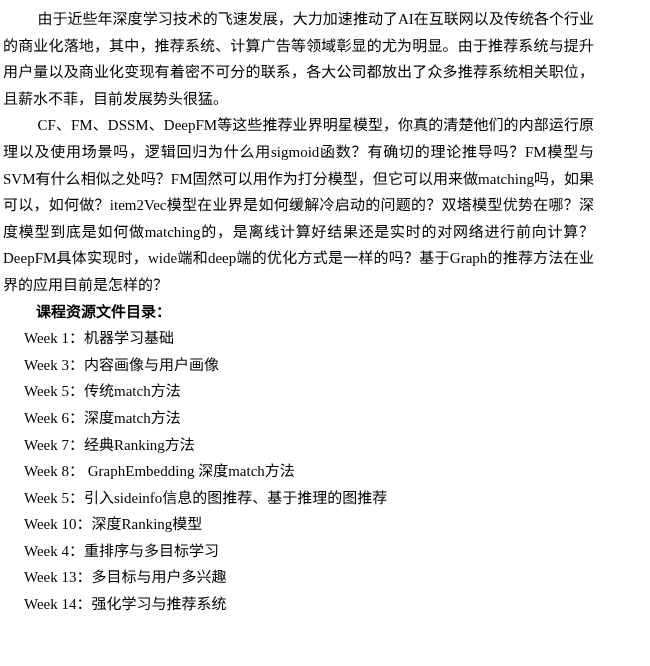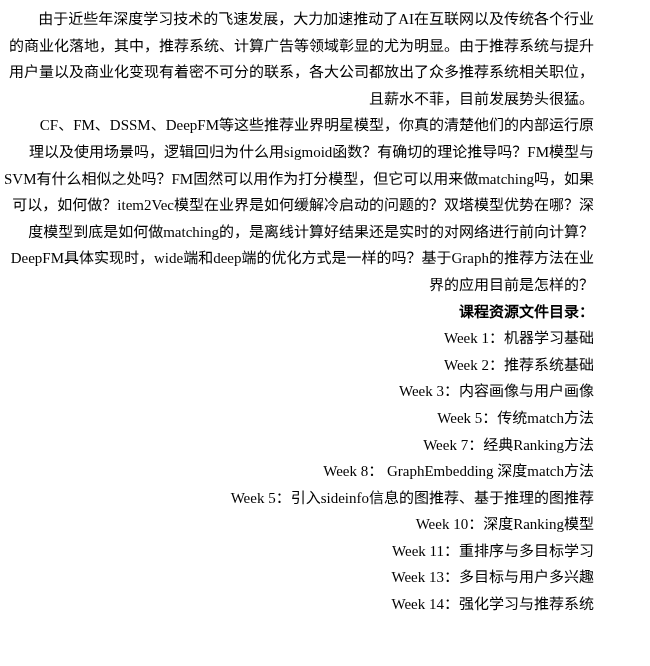--- a/index.html
+++ b/index.html
@@ -18,21 +18,20 @@
     height: 666px;
     padding: 6px 5px 0 3px;
     font-family: "Liberation Serif", "DejaVu Serif", serif;
     font-size: 15px;
     line-height: 26.6px;
     color: #000000;
     background: #ffffff;
   }
   .page p {
     margin: 0;
-    text-align: right;
   }
   .body-para {
     text-indent: 2.3em;
     text-align: justify;
     text-justify: inter-ideograph;
   }
   .toc-heading {
     font-weight: bold;
     text-indent: 2.2em;
     text-align: left;
@@ -51,24 +50,24 @@
 
 <div class="page">
 
   <p class="body-para">由于近些年深度学习技术的飞速发展，大力加速推动了AI在互联网以及传统各个行业的商业化落地，其中，推荐系统、计算广告等领域彰显的尤为明显。由于推荐系统与提升用户量以及商业化变现有着密不可分的联系，各大公司都放出了众多推荐系统相关职位，且薪水不菲，目前发展势头很猛。</p>
 
   <p class="body-para">CF、FM、DSSM、DeepFM等这些推荐业界明星模型，你真的清楚他们的内部运行原理以及使用场景吗，逻辑回归为什么用sigmoid函数？有确切的理论推导吗？FM模型与SVM有什么相似之处吗？FM固然可以用作为打分模型，但它可以用来做matching吗，如果可以，如何做？item2Vec模型在业界是如何缓解冷启动的问题的？双塔模型优势在哪？深度模型到底是如何做matching的，是离线计算好结果还是实时的对网络进行前向计算？DeepFM具体实现时，wide端和deep端的优化方式是一样的吗？基于Graph的推荐方法在业界的应用目前是怎样的？</p>
 
   <p class="toc-heading">课程资源文件目录：</p>
 
   <p class="week-item"><span class="week-label">Week 1：</span><span>机器学习基础</span></p>
-  <p class="week-item"><span class="week-label">Week 2：</span><span>推荐系统基础</span></p>
   <p class="week-item"><span class="week-label">Week 3：</span><span>内容画像与用户画像</span></p>
   <p class="week-item"><span class="week-label">Week 5：</span><span>传统match方法</span></p>
+  <p class="week-item"><span class="week-label">Week 6：</span><span>深度match方法</span></p>
   <p class="week-item"><span class="week-label">Week 7：</span><span>经典Ranking方法</span></p>
   <p class="week-item"><span class="week-label">Week 8：</span><span> GraphEmbedding 深度match方法</span></p>
   <p class="week-item"><span class="week-label">Week 5：</span><span>引入sideinfo信息的图推荐、基于推理的图推荐</span></p>
   <p class="week-item"><span class="week-label">Week 10：</span><span>深度Ranking模型</span></p>
-  <p class="week-item"><span class="week-label">Week 11：</span><span>重排序与多目标学习</span></p>
+  <p class="week-item"><span class="week-label">Week 4：</span><span>重排序与多目标学习</span></p>
   <p class="week-item"><span class="week-label">Week 13：</span><span>多目标与用户多兴趣</span></p>
   <p class="week-item"><span class="week-label">Week 14：</span><span>强化学习与推荐系统</span></p>
 
 </div>
 
 </body></html>

